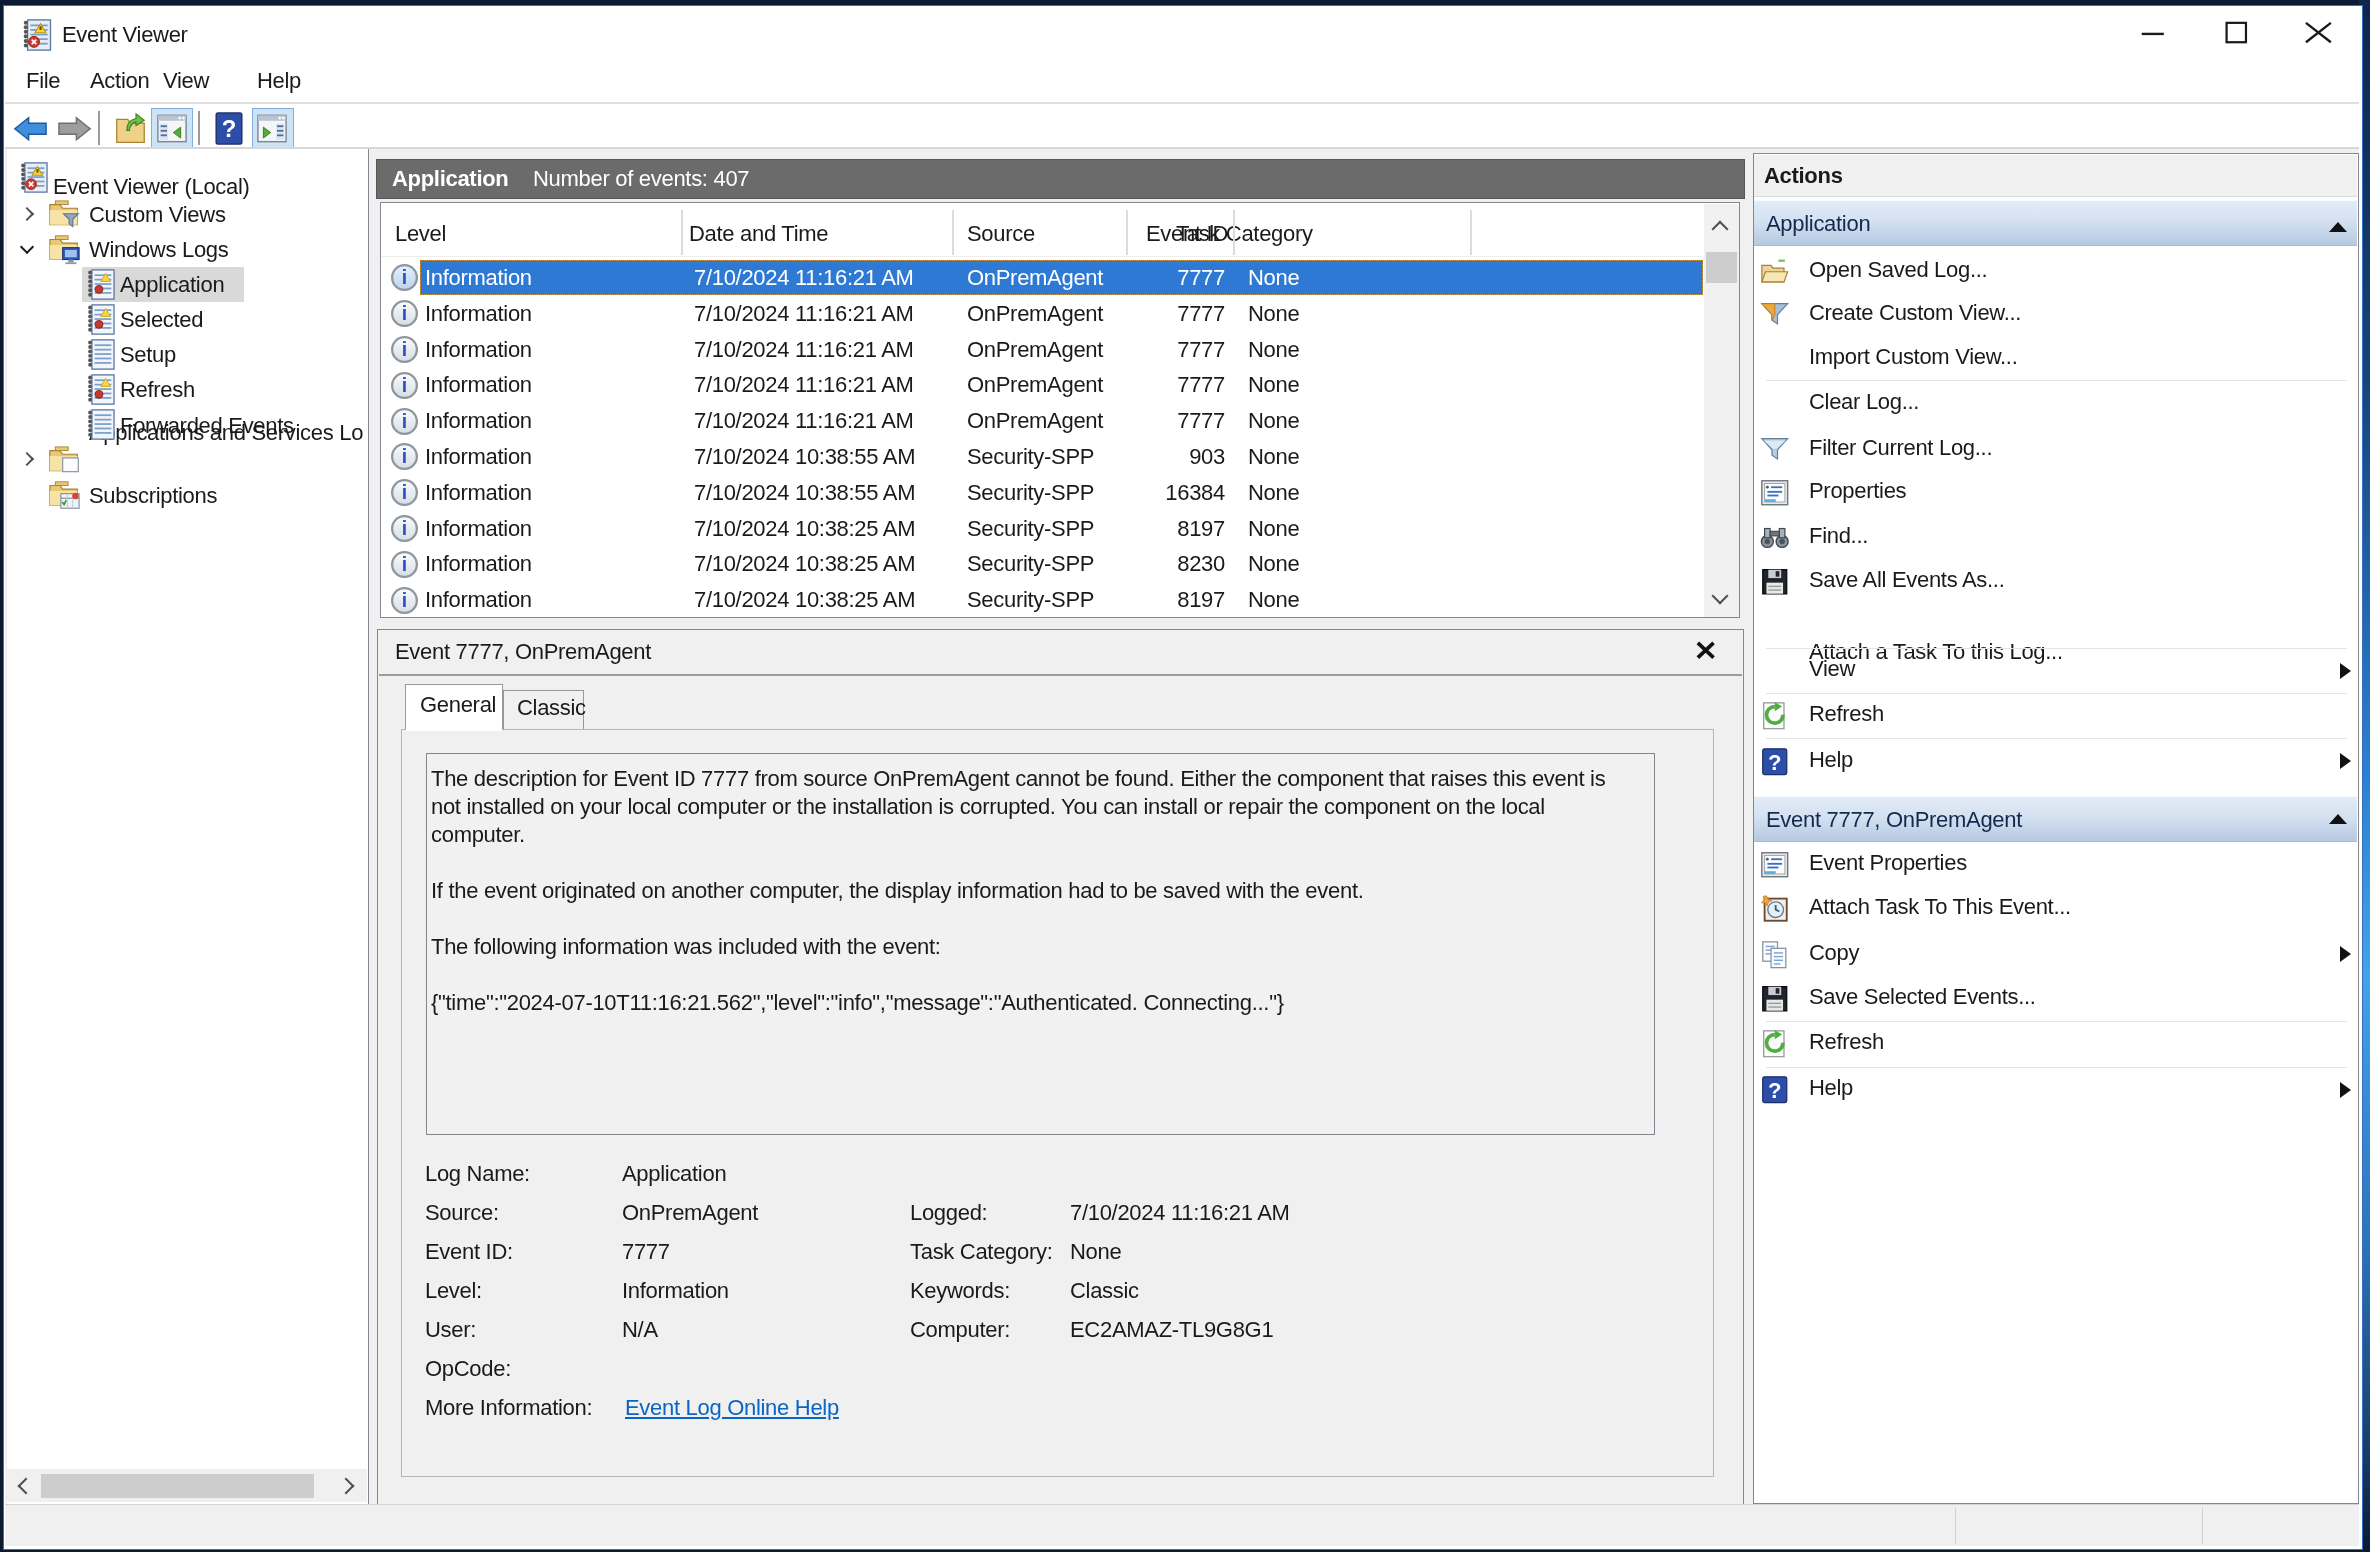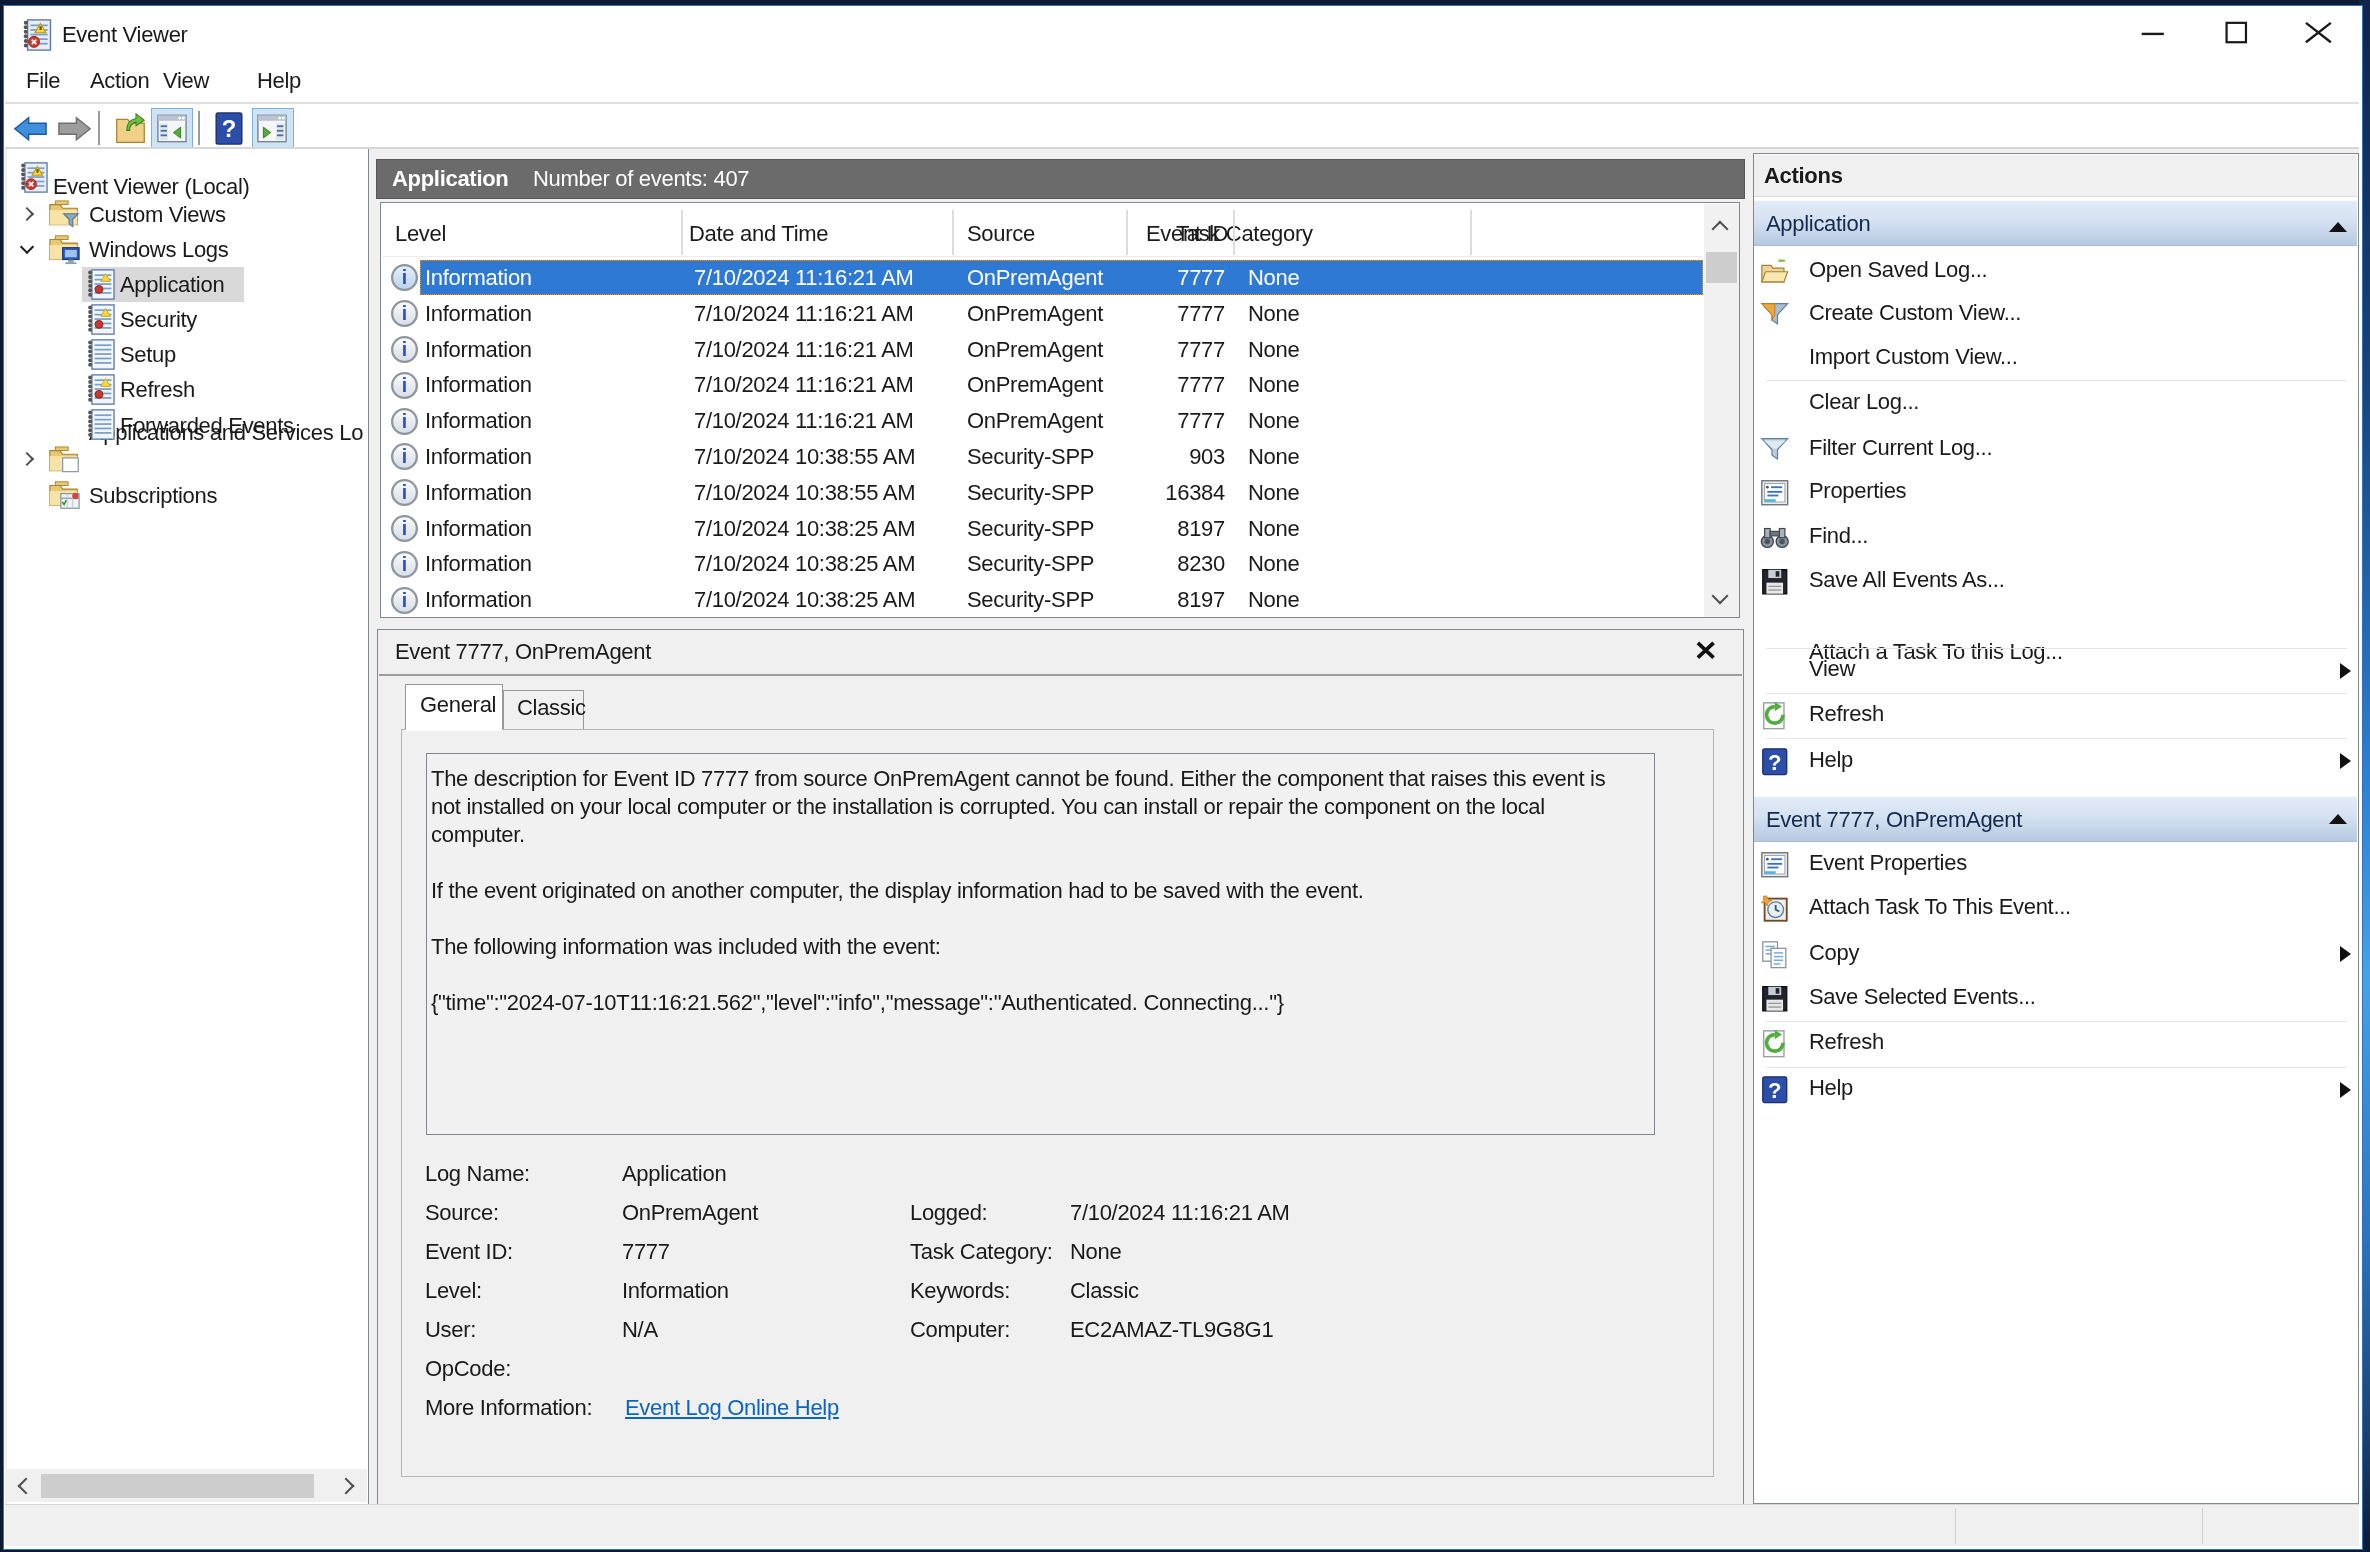--- a/index.html
+++ b/index.html
@@ -113,21 +113,21 @@
 <span class="chev chev-lt abs" style="left:20px;top:1480px"></span>
 <div class="abs" style="left:41px;top:1474px;width:273px;height:24px;background:#cdcdcd"></div>
 <span class="chev chev-rt abs" style="left:340px;top:1480px"></span>
 
 <div class="abs" style="left:82px;top:267px;width:162px;height:35px;background:#d9d9d9"></div>
 
 <div class="abs t26" style="left:53px;top:174px">Event Viewer (Local)</div>
 <div class="abs t26" style="left:89px;top:202px">Custom Views</div>
 <div class="abs t26" style="left:89px;top:237px">Windows Logs</div>
 <div class="abs t26" style="left:120px;top:272px">Application</div>
-<div class="abs t26" style="left:120px;top:307px">Security</div>
+<div class="abs t26" style="left:120px;top:307px">Selected</div>
 <div class="abs t26" style="left:120px;top:342px">Setup</div>
 <div class="abs t26" style="left:120px;top:377px">Refresh</div>
 <div class="abs t26" style="left:120px;top:413px">Forwarded Events</div>
 <div class="abs t26" style="left:89px;top:420px">Applications and Services Lo</div>
 <div class="abs t26" style="left:89px;top:483px">Subscriptions</div>
 
 <span class="chev abs" style="left:22px;top:209px;width:10px;height:10px;border-width:2.3px 2.3px 0 0;transform:rotate(45deg)"></span>
 <span class="chev abs" style="left:22px;top:242px;width:10px;height:10px;border-width:2.3px 2.3px 0 0;border-color:#1a1a1a;transform:rotate(135deg)"></span>
 <span class="chev abs" style="left:22px;top:454px;width:10px;height:10px;border-width:2.3px 2.3px 0 0;transform:rotate(45deg)"></span>
 

